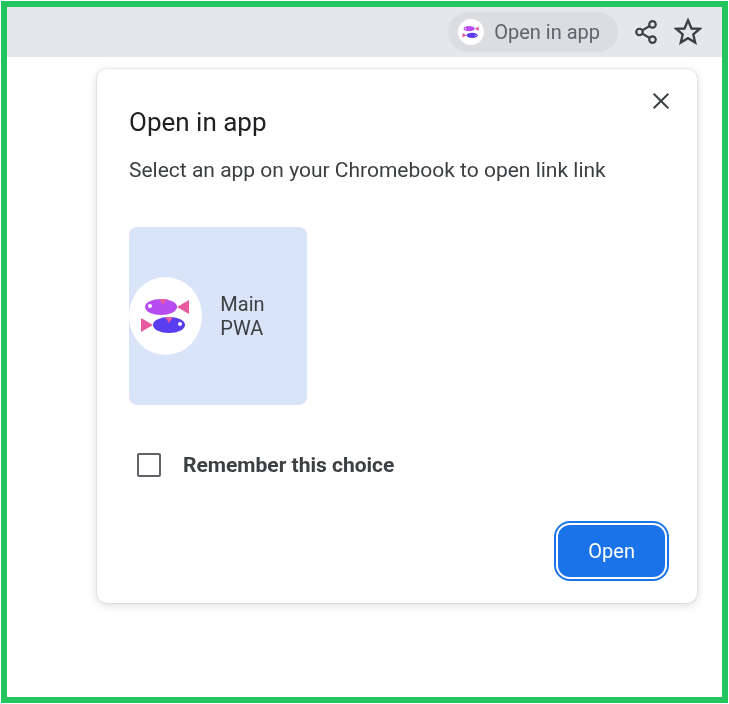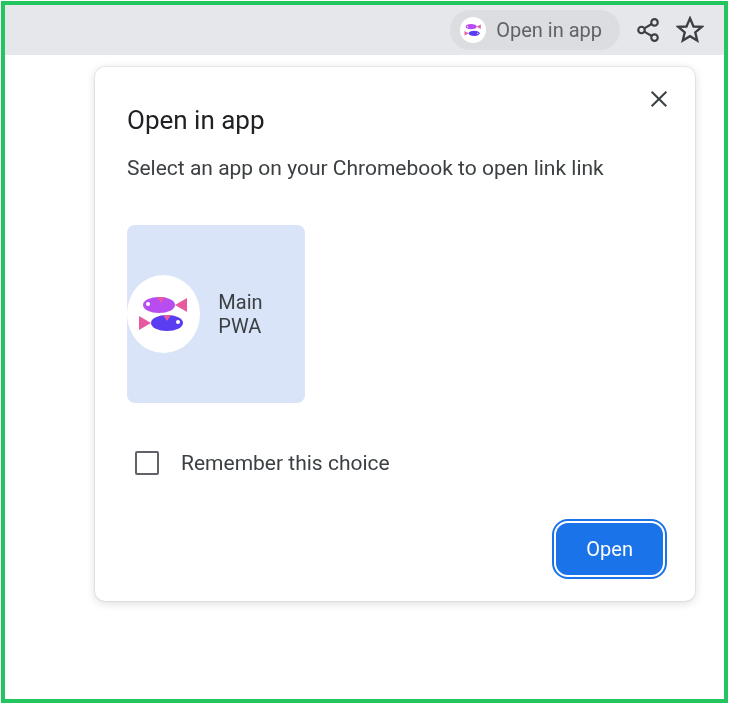--- a/index.html
+++ b/index.html
@@ -5,21 +5,21 @@
     * { box-sizing: border-box; margin: 0; padding: 0; }
     body {
       font-family: Roboto, "Segoe UI", Arial, sans-serif;
       background: #fff;
       width: 729px;
       height: 704px;
       position: relative;
       overflow: hidden;
     }
     .frame {
-      border: 4px solid #22c55e;
+      border: 6px solid #22c55e;
       width: 727px;
       height: 702px;
       margin: 1px;
       position: relative;
       background: #fff;
     }
     .toolbar {
       background: #e6e7ea;
       height: 54px;
       width: 100%;
@@ -132,20 +132,21 @@
     .checkbox {
       width: 24px;
       height: 24px;
       border: 2.5px solid #5f6368;
       border-radius: 2px;
       cursor: pointer;
     }
     .remember-label {
       font-size: 21px;
       color: #3c4043;
+      font-weight: bold;
     }
     .dialog-actions {
       display: flex;
       justify-content: flex-end;
     }
     .open-btn {
       background: #1a73e8;
       color: #fff;
       border: none;
       outline: 2px solid #1a73e8;

